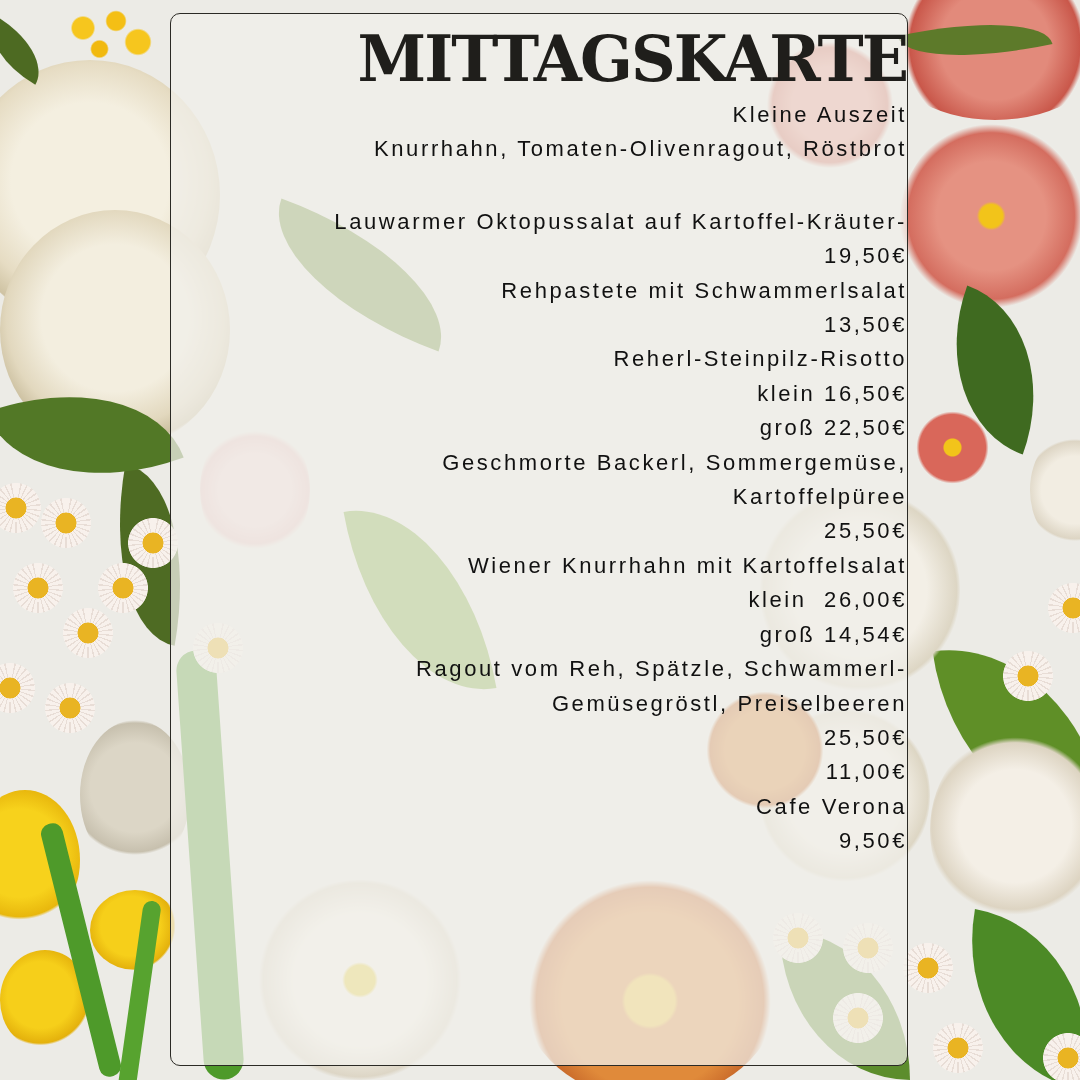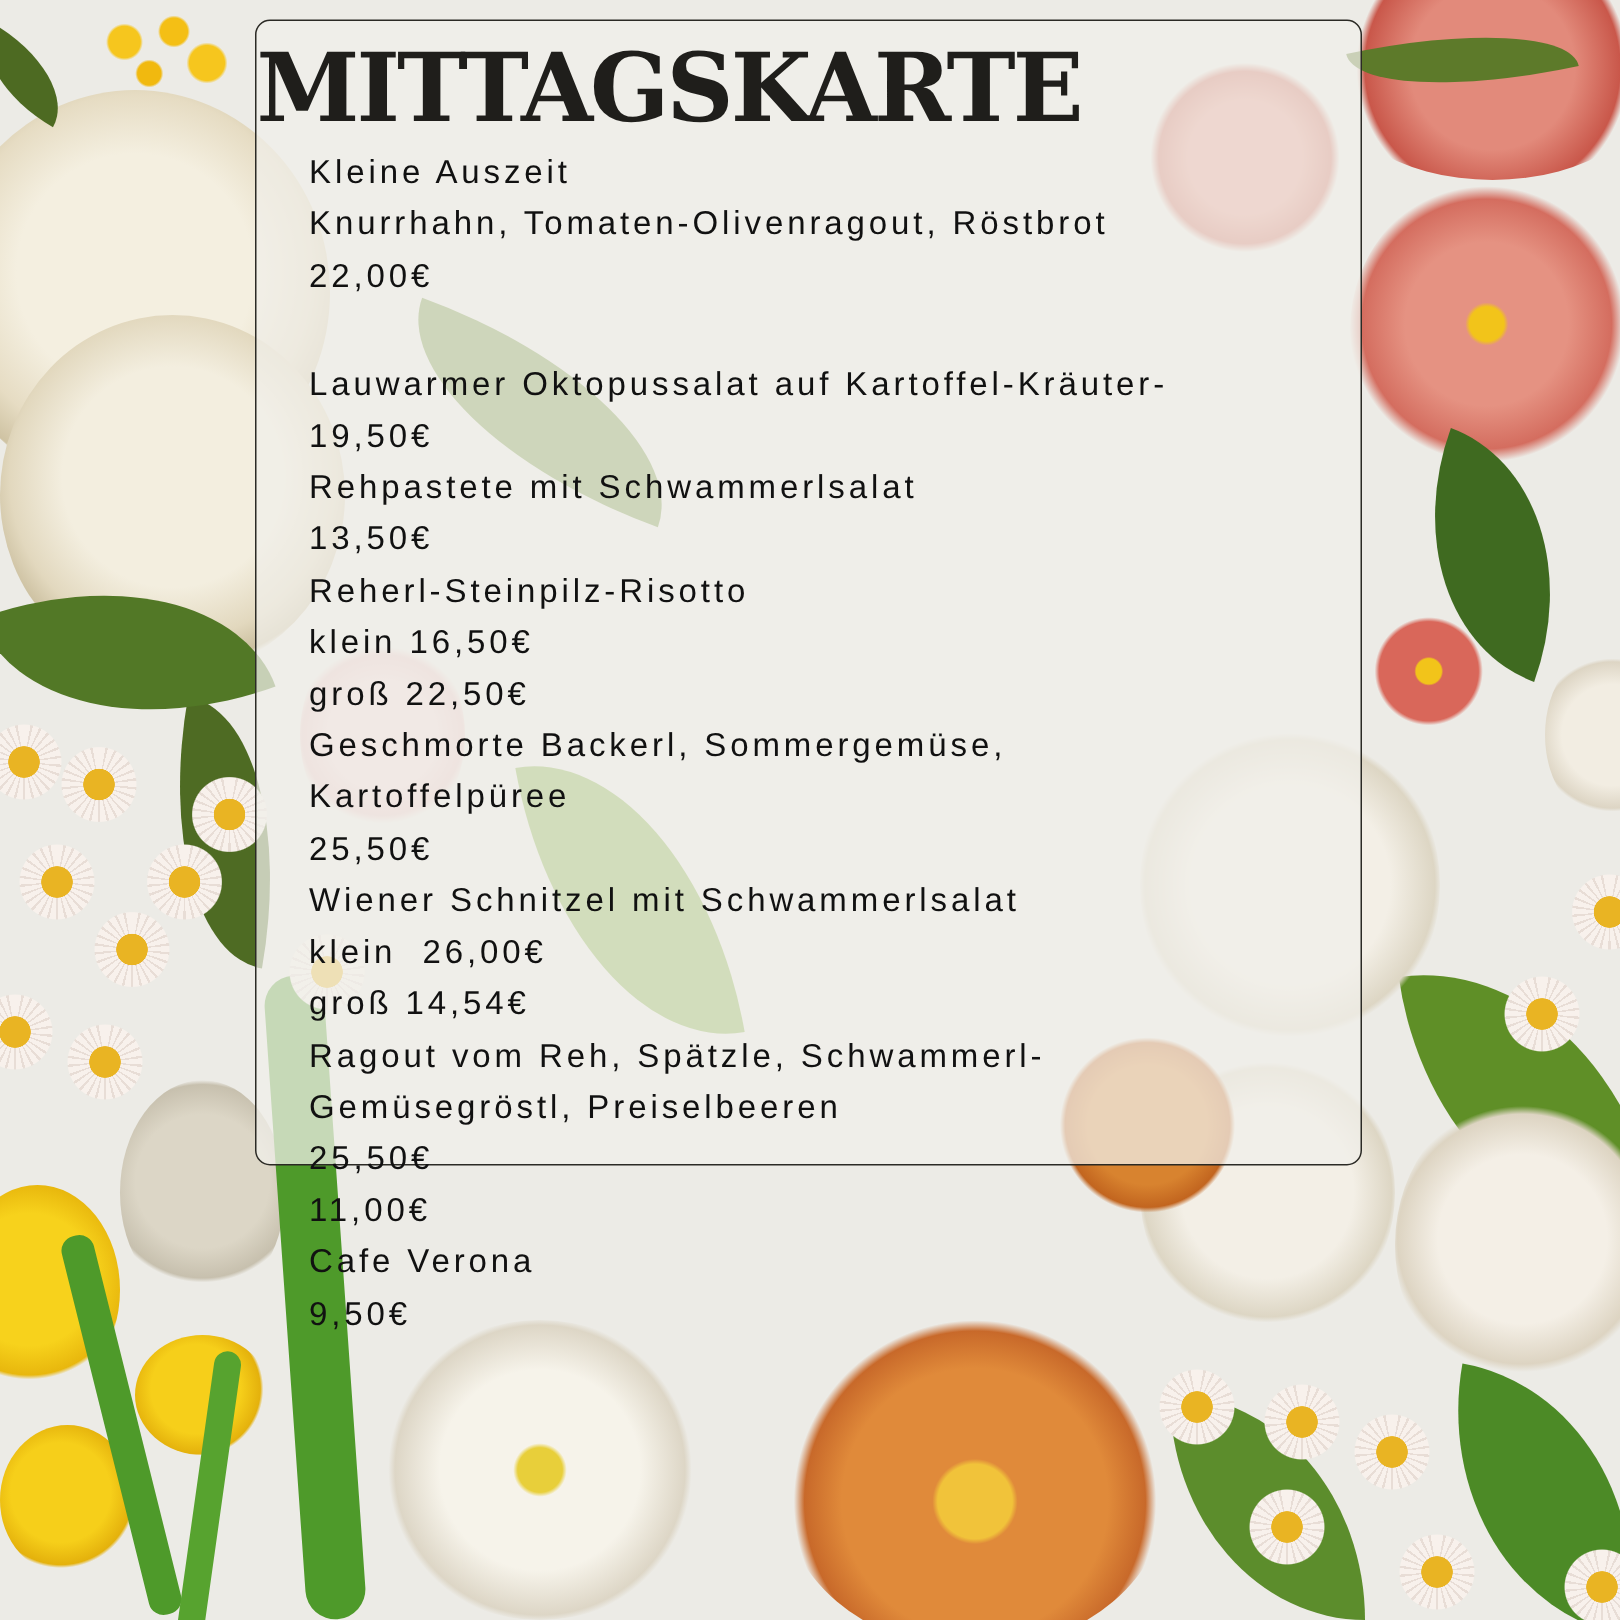--- a/index.html
+++ b/index.html
@@ -36,26 +36,26 @@
         radial-gradient(circle at 50% 50%, #e9b423 0 26%, transparent 27%),
         repeating-conic-gradient(#f8f1ec 0 10deg, #e8ddd6 10deg 14deg);
       -webkit-mask: radial-gradient(circle, #000 62%, transparent 64%);
               mask: radial-gradient(circle, #000 62%, transparent 64%);
     }
     .panel {
       position: absolute;
       left: 170px;
       top: 13px;
       width: 738px;
-      height: 764px;
+      height: 1053px;
       border: 1.5px solid #2b2a25;
       border-radius: 10px;
       background: rgba(240, 239, 234, 0.74);
       box-sizing: border-box;
-      text-align: left;
+      text-align: right;
     }
     .title {
       margin: 0;
       padding-top: 8px;
       font-family: "DejaVu Serif", serif;
       font-weight: bold;
       font-size: 62px;
       line-height: 74px;
       letter-spacing: -2px;
       color: #1f1e1b;
@@ -140,21 +140,20 @@
   <div class="blob" style="left:200px;top:420px;width:110px;height:140px;background:radial-gradient(circle at 50% 50%,#f2d8d8 0 40%,#e9c3c3 60%,transparent 66%);"></div>
 </div>
 
 <div class="panel">
   <h1 class="title">MITTAGSKARTE</h1>
 
   <div class="menu">
     <div>
       <span class="line">Kleine Auszeit</span>
       <span class="line">Knurrhahn, Tomaten-Olivenragout, Röstbrot</span>
-      <span class="line">22,00€</span>
     </div>
 
     <span class="spacer"></span>
 
     <div>
       <span class="line">Lauwarmer Oktopussalat auf Kartoffel-Kräuter-</span>
       <span class="line">19,50€</span>
     </div>
     <div>
       <span class="line">Rehpastete mit Schwammerlsalat</span>
@@ -164,21 +163,21 @@
       <span class="line">Reherl-Steinpilz-Risotto</span>
       <span class="line">klein 16,50€</span>
       <span class="line">groß 22,50€</span>
     </div>
     <div>
       <span class="line">Geschmorte Backerl, Sommergemüse,</span>
       <span class="line">Kartoffelpüree</span>
       <span class="line">25,50€</span>
     </div>
     <div>
-      <span class="line">Wiener Schnitzel mit Schwammerlsalat</span>
+      <span class="line">Wiener Knurrhahn mit Kartoffelsalat</span>
       <span class="line">klein  26,00€</span>
       <span class="line">groß 14,54€</span>
     </div>
     <div>
       <span class="line">Ragout vom Reh, Spätzle, Schwammerl-</span>
       <span class="line">Gemüsegröstl, Preiselbeeren</span>
       <span class="line">25,50€</span>
     </div>
     <div>
       <span class="line">11,00€</span>

